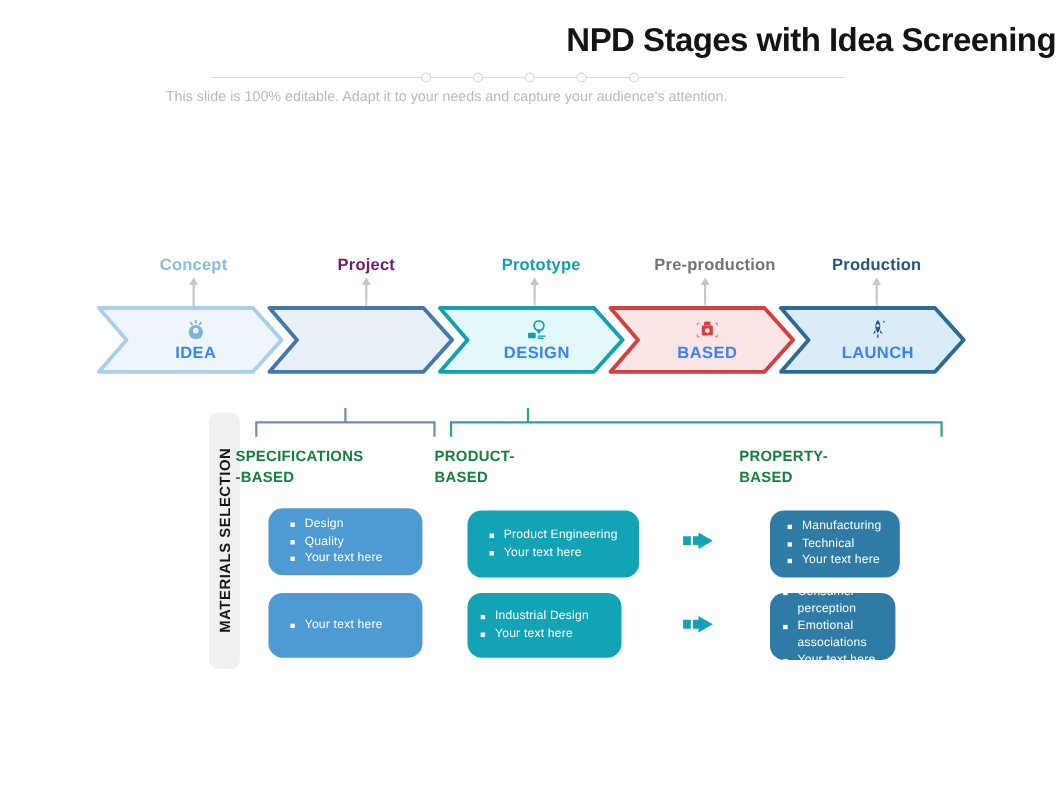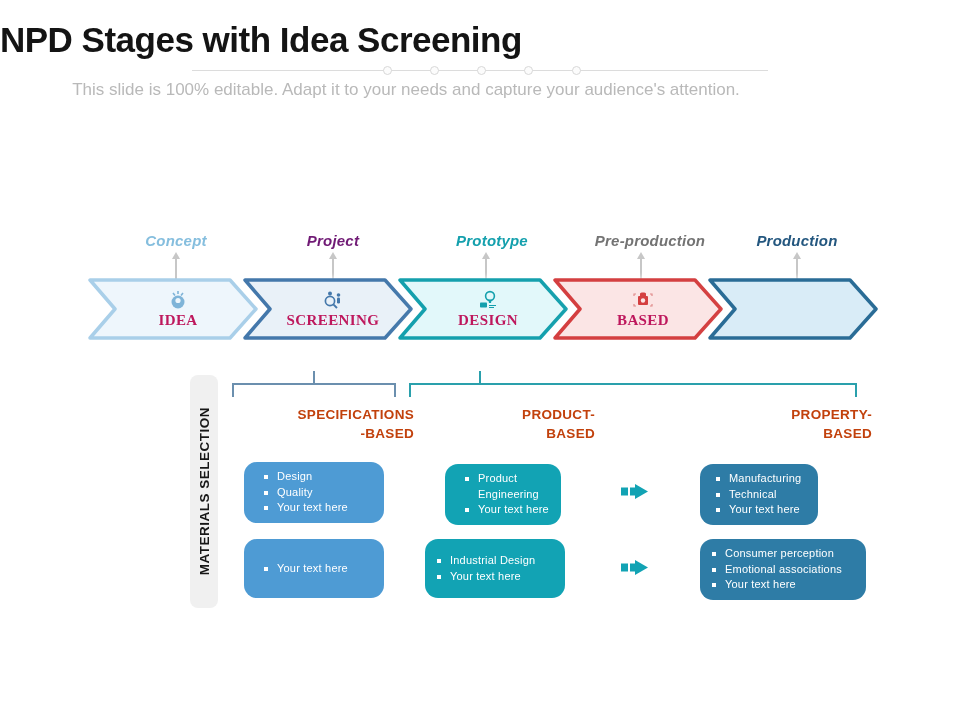--- a/index.html
+++ b/index.html
@@ -1,48 +1,48 @@
 <!DOCTYPE html>
 <html><head>
 <meta charset="utf-8">
 <style>
   * { margin:0; padding:0; box-sizing:border-box; }
   html,body { width:960px; height:720px; background:#fff; font-family:"Liberation Sans", sans-serif; }
   .slide { position:relative; width:960px; height:720px; background:#fff; overflow:hidden; }
 
   
-  .title { position:absolute; top:20px; left:0; width:960px; text-align:left;
-           font-size:35px; font-weight:700; color:#141414; letter-spacing:-0.5px; }
+  .title { position:absolute; top:20px; left:0; width:960px; text-align:right;
+           font-size:30px; font-weight:700; color:#141414; letter-spacing:-0.5px; }
   .divider { position:absolute; top:70px; left:192px; width:576px; height:1px; background:#dcdcdc; }
   .divider-dot { position:absolute; top:66px; width:9px; height:9px; border-radius:50%;
                  background:#fcfcfc; border:1.5px solid #d8d8d8; }
   .subtitle { position:absolute; top:80px; left:0; width:812px; text-align:center;
-              font-size:17px; color:#b9b9b9; }
+              font-size:13px; color:#b9b9b9; }
 
   
   .phase-label { position:absolute; top:232px; width:160px; margin-left:-80px; text-align:center;
-                 font-size:15px; font-weight:700; letter-spacing:0.2px;font-style:italic; }
+                 font-size:15px; font-weight:700; letter-spacing:0.2px; }
   .up-connector { position:absolute; top:259px; width:2px; height:20px; background:#c7c7c7; margin-left:-1px; }
   .up-connector:before { content:""; position:absolute; top:-7px; left:-3.5px; width:0; height:0;
                  border-left:4.5px solid transparent; border-right:4.5px solid transparent;
                  border-bottom:7px solid #c7c7c7; }
   .chevron-svg { position:absolute; top:278px; width:170px; height:62px; overflow:visible; }
   .stage-content { position:absolute; top:283px; width:116px; height:52px; display:flex;
                    flex-direction:column; align-items:center; justify-content:center; gap:2px; }
-  .stage-name { font-size:15px; font-weight:700; color:#be185d; letter-spacing:0.4px;font-family:Liberation Serif, serif; }
+  .stage-name { font-size:15px; font-weight:700; color:#3b82f6; letter-spacing:0.4px; }
   .stage-icon { width:22px; height:20px; display:block; }
 
   
   .mat-strip { position:absolute; left:190px; top:375px; width:28px; height:233px;
                background:#f0f0f0; border-radius:8px; display:flex; align-items:center; justify-content:center; }
   .mat-strip span { writing-mode:vertical-rl; transform:rotate(180deg);
                font-size:13.5px; font-weight:700; color:#161616; letter-spacing:0.5px; white-space:nowrap; }
   .bracket { position:absolute; top:370px; height:28px; overflow:visible; }
-  .col-header { position:absolute; top:405px; width:200px; margin-left:-100px; text-align:right;
-                font-size:13.5px; font-weight:700; color:#c2410c; line-height:19px; letter-spacing:0.3px; }
+  .col-header { position:absolute; top:405px; width:200px; margin-left:-100px; text-align:left;
+                font-size:13.5px; font-weight:700; color:#15803d; line-height:19px; letter-spacing:0.3px; }
   .bullet-box { position:absolute; border-radius:13px; color:#fff; display:flex;
                 flex-direction:column; justify-content:center; padding:6px 8px 6px 20px; }
   .bullet-box ul { list-style:none; }
   .bullet-box li { font-size:11px; line-height:15.5px; letter-spacing:0.2px; position:relative; padding-left:13px; }
   .bullet-box li:before { content:""; position:absolute; left:0; top:6px; width:4px; height:4px; background:#fff; }
   .ff-arrow { position:absolute; width:32px; height:19px; }
 </style>
 </head>
 <body>
 
@@ -86,47 +86,47 @@
   </svg>
 
   <div class="stage-content" style="left:120px;z-index:6">
     <svg class="stage-icon" viewBox="0 0 22 20">
       <circle cx="11" cy="12" r="6.5" fill="#7fb4d8"></circle>
       <path d="M11 1 L11 4 M6 3 L8 5.5 M16 3 L14 5.5" stroke="#7fb4d8" stroke-width="1.6" fill="none"></path>
       <circle cx="11" cy="10.5" r="2.6" fill="#eef6fc"></circle>
     </svg>
     <div class="stage-name">IDEA</div>
   </div>
-  <div class="stage-content" style="left:275px;z-index:6">
-    <svg class="stage-icon" viewBox="0 0 22 20">
-      <circle cx="8" cy="11" r="4.6" fill="none" stroke="#4478ab" stroke-width="1.7"></circle>
-      <line x1="11.3" y1="14.3" x2="15" y2="18" stroke="#4478ab" stroke-width="1.9"></line>
-      <circle cx="8" cy="3.5" r="2" fill="#4478ab"></circle>
-      <circle cx="16.5" cy="5" r="1.8" fill="#4478ab"></circle>
-      <rect x="15" y="7.5" width="3" height="6" rx="1.3" fill="#4478ab"></rect>
-    </svg>
-    <div class="stage-name">SCREENING</div>
-  </div>
   <div class="stage-content" style="left:430px;z-index:6">
     <svg class="stage-icon" viewBox="0 0 22 20">
       <circle cx="13" cy="6" r="4.4" fill="none" stroke="#14a0ad" stroke-width="1.6"></circle>
       <path d="M11.4 10 L14.6 10 L14 13 L12 13 Z" fill="#14a0ad"></path>
       <rect x="3" y="12.5" width="7" height="5" rx="0.8" fill="#14a0ad"></rect>
       <path d="M12 15.5 H19 M12 17.5 H17" stroke="#14a0ad" stroke-width="1.2"></path>
     </svg>
     <div class="stage-name">DESIGN</div>
   </div>
   <div class="stage-content" style="left:585px;z-index:6">
     <svg class="stage-icon" viewBox="0 0 22 20">
       <path d="M2 6 V4 H4 M18 4 H20 V6 M20 14 V16 H18 M4 16 H2 V14" stroke="#e08a8a" stroke-width="1.2" fill="none"></path>
       <rect x="6" y="6" width="10" height="9" rx="1" fill="#d43f40"></rect>
       <path d="M8 3.5 C8 2 14 2 14 3.5 L14 6 L8 6 Z" fill="#d43f40"></path>
       <circle cx="11" cy="10.5" r="2.2" fill="#fbe5e5"></circle>
     </svg>
     <div class="stage-name">BASED</div>
+  </div>
+  <div class="stage-content" style="left:740px;z-index:6">
+    <svg class="stage-icon" viewBox="0 0 22 20">
+      <path d="M11 1 C14 4 14 9 11 13 C8 9 8 4 11 1 Z" fill="#24577f"></path>
+      <circle cx="11" cy="6" r="1.5" fill="#d9ecf7"></circle>
+      <path d="M8.6 10 L6.5 13.5 L9 12.5 M13.4 10 L15.5 13.5 L13 12.5" fill="#24577f"></path>
+      <path d="M11 14 L11 17" stroke="#d43f40" stroke-width="1.6"></path>
+      <circle cx="16.5" cy="2.5" r="0.9" fill="#d43f40"></circle>
+    </svg>
+    <div class="stage-name">LAUNCH</div>
   </div>
 
   <div class="mat-strip">
     <span>MATERIALS SELECTION</span>
   </div>
 
   <svg class="bracket" style="left:232px;width:164px" viewBox="0 0 164 28">
     <path d="M1,27 V14 H163 V27 M82,14 V1" fill="none" stroke="#6b8fae" stroke-width="2"></path>
   </svg>
   <svg class="bracket" style="left:409px;width:448px" viewBox="0 0 448 28">
@@ -152,21 +152,21 @@
       <li>Quality</li>
       <li>Your text here</li>
     </ul>
   </div>
   <div class="bullet-box" style="left:244px;top:539px;width:140px;height:59px;background:#4e9bd4">
     <ul>
       <li>Your text here</li>
     </ul>
   </div>
 
-  <div class="bullet-box" style="left:445px;top:464px;width:116px;height:61px;background:#12a3b4">
+  <div class="bullet-box" style="left:425px;top:464px;width:156px;height:61px;background:#12a3b4">
     <ul>
       <li>Product Engineering</li>
       <li>Your text here</li>
     </ul>
   </div>
   <div class="bullet-box" style="left:425px;top:539px;width:140px;height:59px;background:#12a3b4;padding-left:12px">
     <ul>
       <li>Industrial Design</li>
       <li>Your text here</li>
     </ul>
@@ -179,21 +179,21 @@
     <path d="M17 2 L30 9.5 L17 17 Z M3 5.5 H10 V13.5 H3 Z M12 5.5 H17 V13.5 H12 Z" fill="#12a3b4"></path>
   </svg>
 
   <div class="bullet-box" style="left:700px;top:464px;width:118px;height:61px;background:#2e7ca6;padding-left:16px">
     <ul>
       <li>Manufacturing</li>
       <li>Technical</li>
       <li>Your text here</li>
     </ul>
   </div>
-  <div class="bullet-box" style="left:700px;top:539px;width:166px;height:61px;background:#2e7ca6;padding-left:12px">
+  <div class="bullet-box" style="left:700px;top:539px;width:114px;height:61px;background:#2e7ca6;padding-left:12px">
     <ul>
       <li>Consumer perception</li>
       <li>Emotional associations</li>
       <li>Your text here</li>
     </ul>
   </div>
 
 </div>
 
 </body></html>

